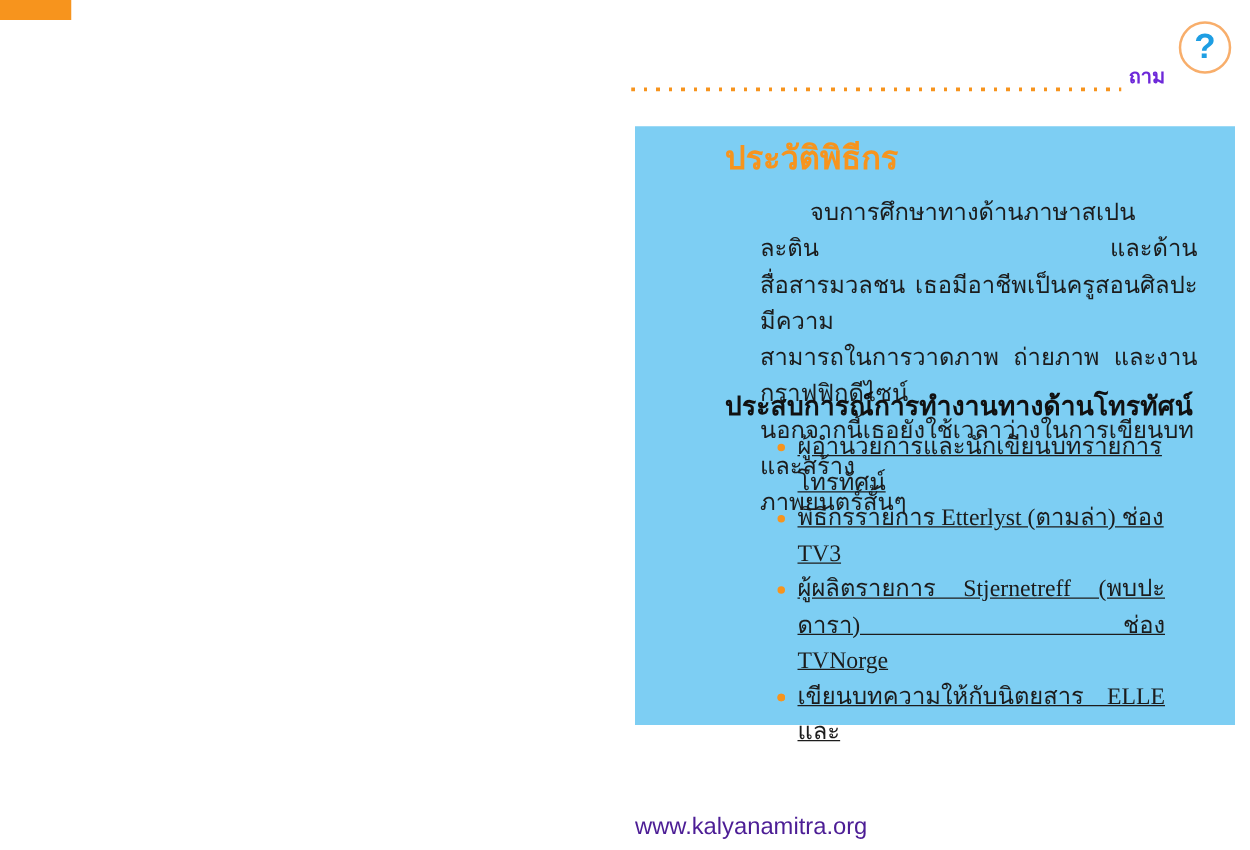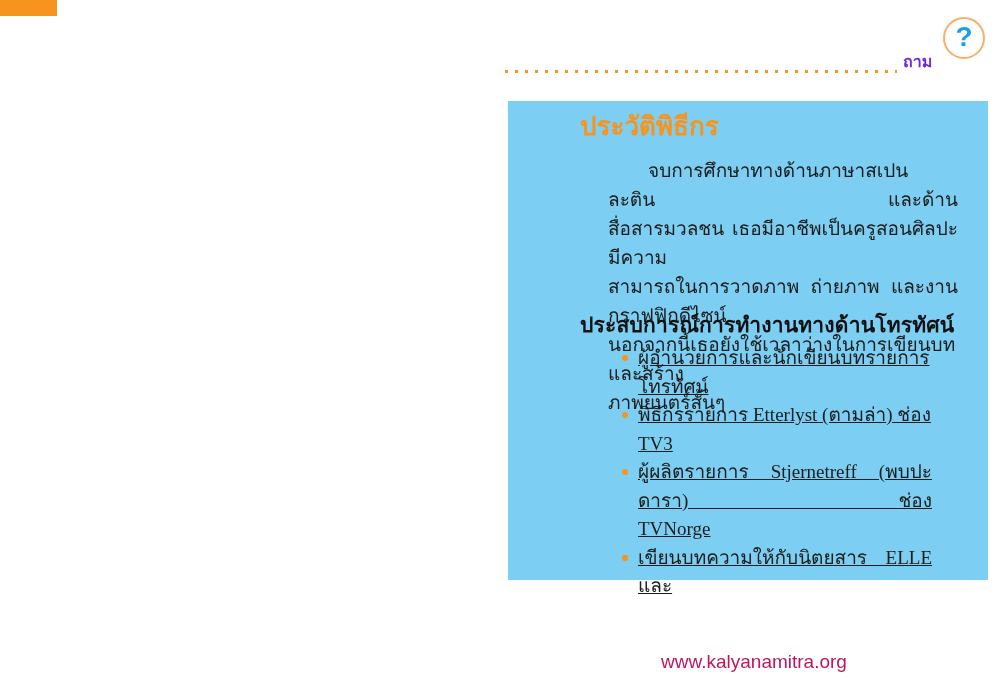--- a/index.html
+++ b/index.html
@@ -103,22 +103,22 @@
     position: absolute;
     left: -16px; top: 11px;
     width: 6px; height: 6px;
     border-radius: 50%;
     background: #F7941D;
   }
   .footer-url {
     position: absolute;
     left: 508px; top: 651px;
     width: 492px;
-    text-align: center;
-    color: #be185d;
+    text-align: left;
+    color: #4c1d95;
     font-family: "Liberation Sans", sans-serif;
     font-size: 19px;
   }
 </style>
 </head>
 <body>
 
 <div class="page">
 
   <div class="corner-tab"></div>

